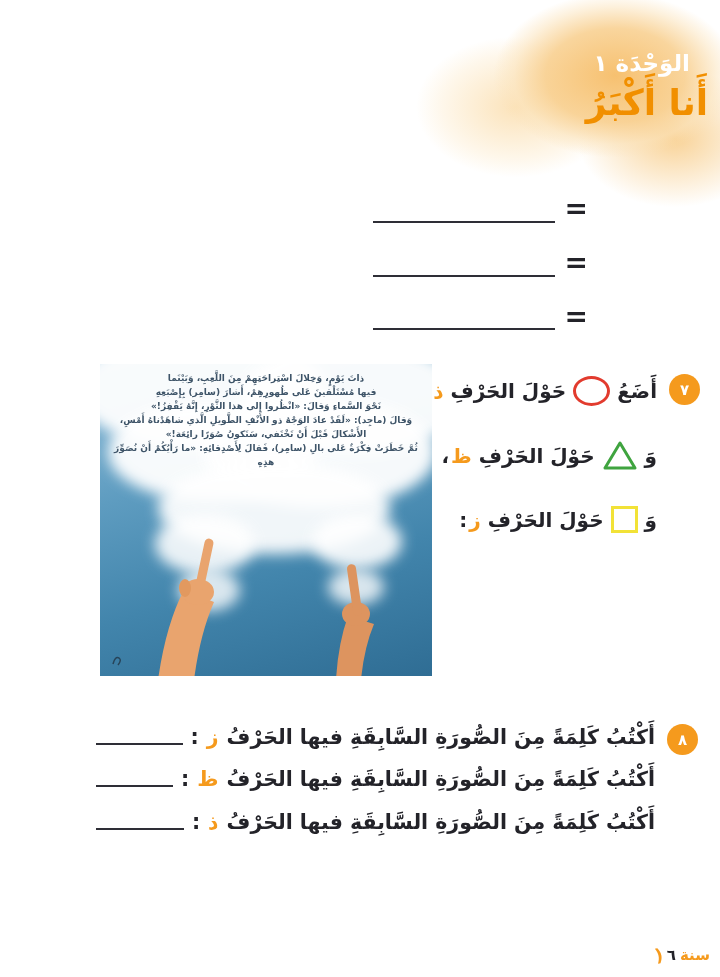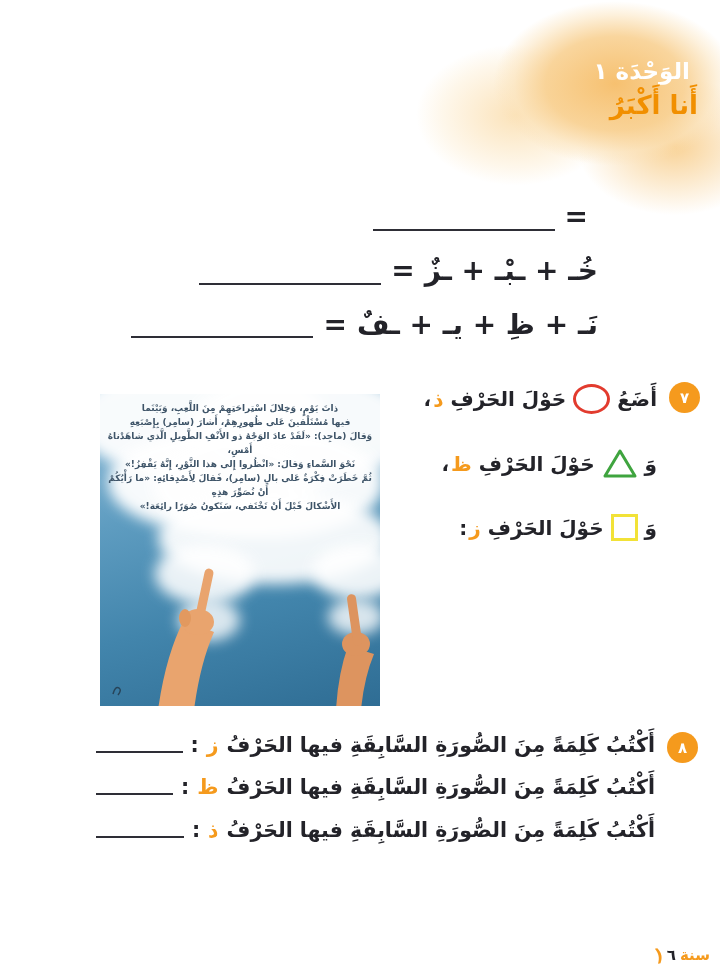--- a/index.html
+++ b/index.html
@@ -1,49 +1,49 @@
 <!DOCTYPE html>
 <html lang="ar" dir="rtl"><head>
 <meta charset="utf-8">
 <style>
   * { margin:0; padding:0; box-sizing:border-box; }
   html,body { width:720px; height:977px; }
   body { background:#ffffff; font-family:"DejaVu Sans", sans-serif; position:relative; overflow:hidden; }
-  .page { position:absolute; inset:0;margin-top:8px; }
+  .page { position:absolute; inset:0; }
 
   
   .header-blob{position:absolute;top:-10px;right:-14px;width:330px;height:225px;
     background:
       radial-gradient(ellipse 145px 98px at 64% 38%, rgba(246,189,104,.95) 0%, rgba(248,206,140,.85) 48%, rgba(251,226,184,.5) 70%, rgba(255,255,255,0) 84%),
       radial-gradient(ellipse 125px 88px at 34% 52%, rgba(250,217,162,.75) 0%, rgba(253,236,206,.4) 60%, rgba(255,255,255,0) 80%),
       radial-gradient(ellipse 125px 88px at 82% 66%, rgba(247,199,124,.8) 0%, rgba(255,255,255,0) 78%);
   }
   .unit-label{position:absolute;top:60px;right:44px;color:#ffffff;font-size:23px;font-weight:bold;direction:rtl;}
-  .unit-title{position:absolute;top:92px;right:36px;color:#F18F00;font-size:26px;font-weight:bold;direction:rtl;}
+  .unit-title{position:absolute;top:92px;right:26px;color:#F18F00;font-size:36px;font-weight:bold;direction:rtl;}
 
   
   .equations{position:absolute;top:190px;right:122px;direction:rtl;color:#232329;}
   .eq-row{display:flex;align-items:center;margin-bottom:16px;font-weight:bold;font-size:28px;line-height:1.35;white-space:nowrap;}
   .eq-text{letter-spacing:1px;}
   .eq-eq{margin:0 10px;}
   .eq-blank{width:182px;border-bottom:2.5px solid #2e2e36;height:1.1em;align-self:flex-end;margin-bottom:5px;}
 
   
   .ex7{position:absolute;top:374px;right:20px;display:flex;direction:rtl;gap:12px;align-items:flex-start;}
   .badge{flex:0 0 auto;width:31px;height:31px;border-radius:50%;background:#F59A1D;color:#ffffff;font-weight:bold;font-size:15px;display:flex;align-items:center;justify-content:center;}
   .ex7-rows{display:flex;flex-direction:column;gap:34px;padding-top:2px;}
   .ex7-row{display:flex;align-items:center;gap:7px;direction:rtl;font-weight:bold;font-size:20px;color:#232329;white-space:nowrap;}
   .shape-circle{display:inline-block;width:37px;height:30px;border:3px solid #E23B2E;border-radius:50%;}
   .shape-square{display:inline-block;width:27px;height:27px;border:3px solid #F2E237;}
   .shape-triangle{display:inline-block;line-height:0;}
   .letter-orange{color:#F59A1D;}
   .ex7-row .punct{margin-right:-5px;}
 
   
-  .story-image{position:absolute;top:386px;left:100px;width:280px;height:312px;overflow:hidden;
+  .story-image{position:absolute;top:364px;left:100px;width:332px;height:312px;overflow:hidden;
     background:linear-gradient(165deg,#8CBBD8 0%,#5E9CC0 35%,#4285AC 65%,#2F6D94 100%);}
   .cloud{position:absolute;background:#ffffff;border-radius:50%;filter:blur(7px);opacity:.95;z-index:1;}
   .c1{top:-34px;left:-24px;width:250px;height:120px;}
   .c2{top:-22px;right:-34px;width:225px;height:112px;}
   .c3{top:38px;left:8px;width:210px;height:100px;}
   .c4{top:34px;right:-4px;width:232px;height:110px;}
   .c5{top:98px;left:58px;width:232px;height:92px;opacity:.92;}
   .c6{top:150px;left:55px;width:100px;height:60px;opacity:.88;}
   .c7{top:205px;left:78px;width:62px;height:42px;opacity:.8;}
   .c8{top:150px;left:212px;width:90px;height:55px;opacity:.9;}
@@ -74,26 +74,24 @@
     <div class="unit-label">الوَحْدَة ١</div>
     <div class="unit-title">أَنا أَكْبَرُ</div>
   </div>
 
   <div class="equations">
     <div class="eq-row">
       <span class="eq-eq">=</span>
       <span class="eq-blank"></span>
     </div>
     <div class="eq-row">
-      <span class="eq-text">خُـ + ـبْـ + ـزٌ</span>
       <span class="eq-eq">=</span>
       <span class="eq-blank"></span>
     </div>
     <div class="eq-row">
-      <span class="eq-text">نَـ + ظِ + يـ + ـفٌ</span>
       <span class="eq-eq">=</span>
       <span class="eq-blank"></span>
     </div>
   </div>
 
   <div class="ex7">
     <div class="badge">٧</div>
     <div class="ex7-rows">
       <div class="ex7-row">
         <span>أَضَعُ</span>
@@ -128,24 +126,24 @@
     <div class="cloud c4"></div>
     <div class="cloud c5"></div>
     <div class="cloud c6"></div>
     <div class="cloud c7"></div>
     <div class="cloud c8"></div>
     <div class="cloud c9"></div>
 
     <div class="story-text">
       <div>ذاتَ يَوْمٍ، وَخِلالَ اسْتِراحَتِهِمْ مِنَ اللَّعِبِ، وَبَيْنَما</div>
       <div>فيها مُسْتَلْقينَ عَلى ظُهورِهِمْ، أَشارَ (سامِر) بِإِصْبَعِهِ</div>
+      <div>نَحْوَ السَّماءِ وَقالَ: «انْظُروا إِلى هذا الثَّوْرِ، إِنَّهُ يَقْفِزُ!»</div>
       <div>وَقالَ (ماجِد): «لَقَدْ عادَ الوَجْهُ ذو الأَنْفِ الطَّويلِ الَّذي شاهَدْناهُ أَمْسِ،</div>
-      <div>نَحْوَ السَّماءِ وَقالَ: «انْظُروا إِلى هذا الثَّوْرِ، إِنَّهُ يَقْفِزُ!»</div>
+      <div>الأَشْكالَ قَبْلَ أَنْ تَخْتَفي، سَتَكونُ صُوَرًا رائِعَة!»</div>
       <div>ثُمَّ خَطَرَتْ فِكْرَةٌ عَلى بالِ (سامِر)، فَقالَ لِأَصْدِقائِهِ: «ما رَأْيُكُمْ أَنْ نُصَوِّرَ هذِهِ</div>
-      <div>الأَشْكالَ قَبْلَ أَنْ تَخْتَفي، سَتَكونُ صُوَرًا رائِعَة!»</div>
     </div>
 
     <svg class="hands" width="332" height="150" viewBox="0 0 332 150">
       <g>
         <path d="M58,152 Q66,96 84,62 L114,74 Q100,106 94,152 Z" fill="#E9A46E"></path>
         <ellipse cx="98" cy="64" rx="16" ry="13" fill="#E9A46E"></ellipse>
         <ellipse cx="85" cy="60" rx="6" ry="9" fill="#E2995F"></ellipse>
         <rect x="100" y="10" width="9" height="52" rx="4.5" fill="#E9A46E" transform="rotate(12 104 36)"></rect>
       </g>
       <g>

